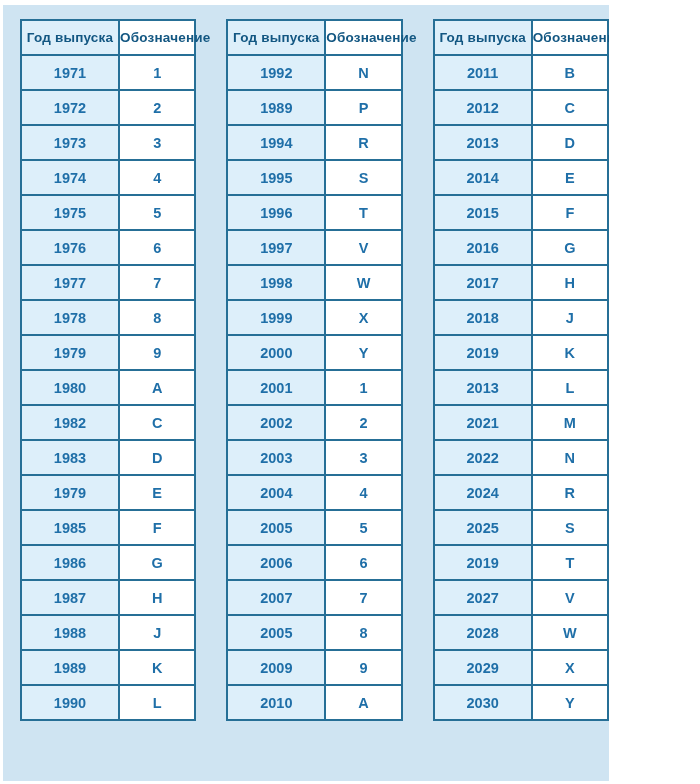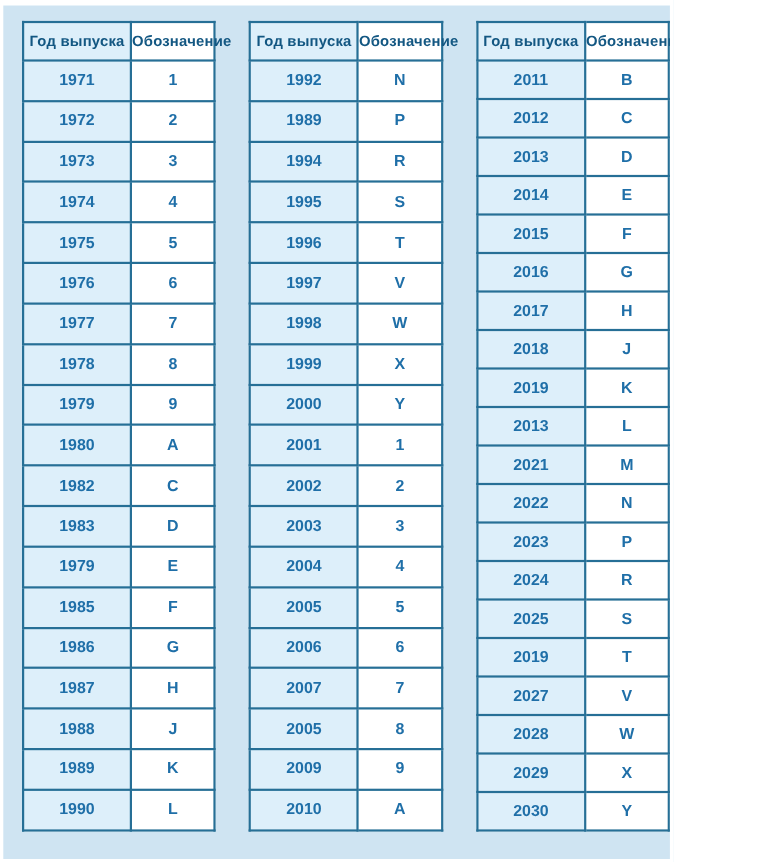--- a/index.html
+++ b/index.html
@@ -294,24 +294,20 @@
           </tr>
           <tr>
             <td class="year">2021</td>
             <td class="code">M</td>
           </tr>
           <tr>
             <td class="year">2022</td>
             <td class="code">N</td>
           </tr>
           <tr>
-            <td class="year">2023</td>
-            <td class="code">P</td>
-          </tr>
-          <tr>
             <td class="year">2024</td>
             <td class="code">R</td>
           </tr>
           <tr>
             <td class="year">2025</td>
             <td class="code">S</td>
           </tr>
           <tr>
             <td class="year">2019</td>
             <td class="code">T</td>

